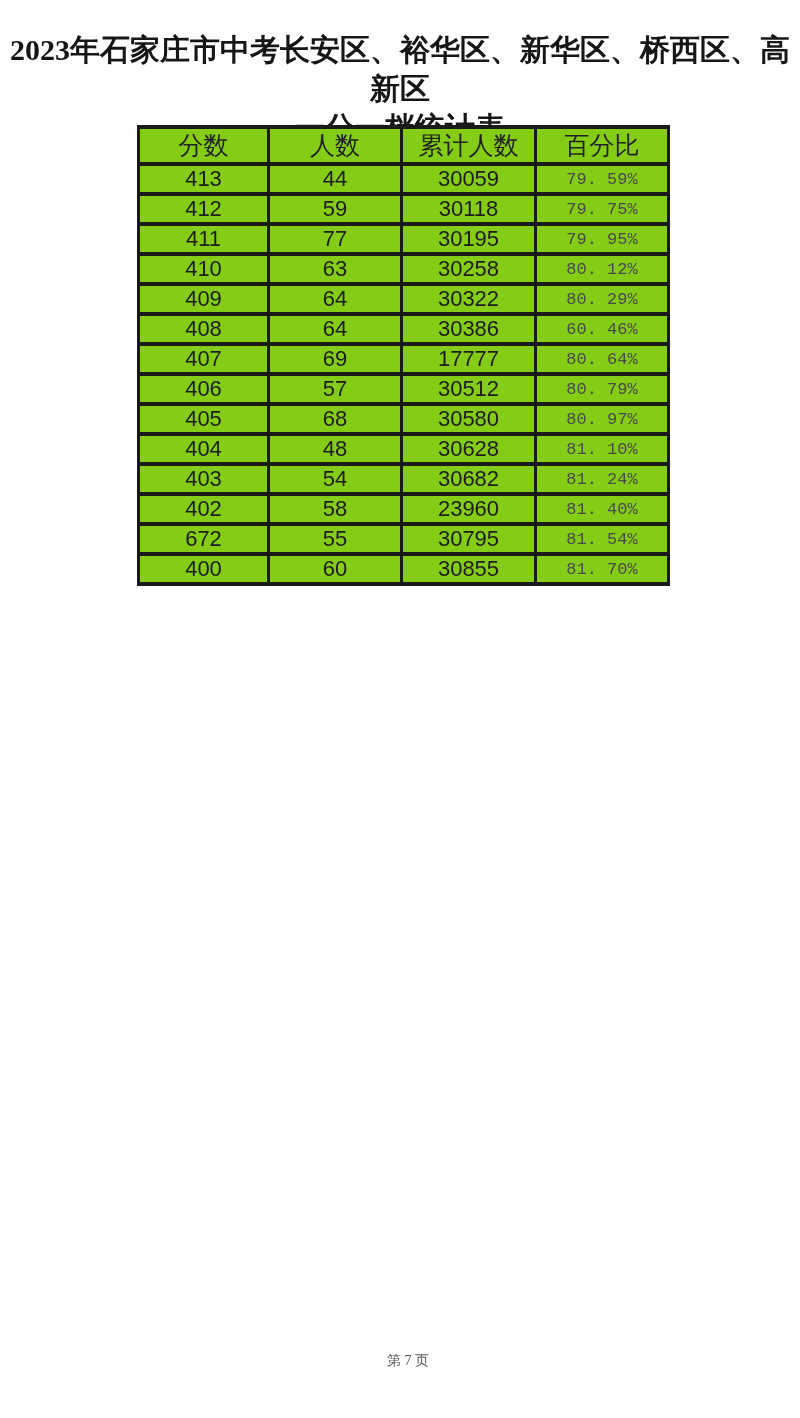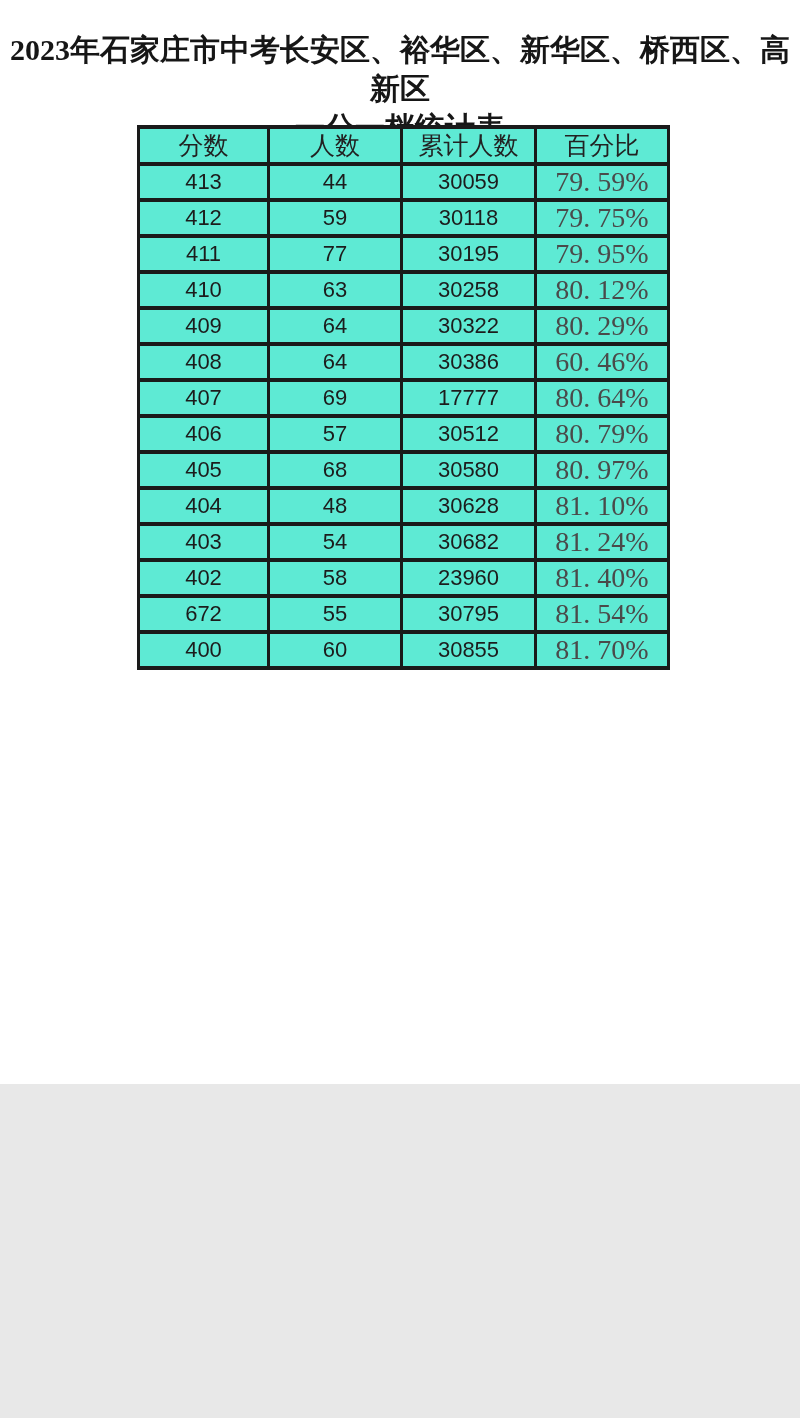--- a/index.html
+++ b/index.html
@@ -1,18 +1,18 @@
 <!DOCTYPE html>
 <html><head>
 <meta charset="utf-8">
 <style>
   html,body { margin:0; padding:0; background:#e8e8e8; }
   .page {
     position:relative;
-    width:800px; height:1084px;
+    width:800px; height:1418px;
     margin:0 auto;
     background:var(--page-bg, #ffffff);
     overflow:hidden;
     font-family:"Liberation Sans", sans-serif;
   }
   .title {
     position:absolute;
     top:30px; left:0; width:100%;
     text-align:center;
     font-family:"Liberation Serif", serif;
@@ -20,21 +20,21 @@
     font-size:30px;
     line-height:39px;
     color:var(--title-color, #161616);
   }
   .title span { display:block; }
   table.score-table {
     position:absolute;
     left:137px; top:125px;
     border-collapse:collapse;
     table-layout:fixed;
-    background:#5eead4;
+    background:#84cc16;
   }
   table.score-table th,
   table.score-table td {
     border:3px solid var(--border-color, #1a1a1a);
     border-top-width:4px;
     border-bottom-width:4px;
     text-align:center;
     vertical-align:middle;
     padding:0;
     overflow:hidden;
@@ -47,22 +47,22 @@
     color:var(--header-color, #222222);
     font-family:"Liberation Sans", sans-serif;
   }
   table.score-table tbody td {
     height:25px;
     font-size:22px;
     color:var(--digit-color, #1c1c1c);
     font-family:"Liberation Sans", sans-serif;
   }
   table.score-table tbody td.pct {
-    font-family:Liberation Serif, serif;
-    font-size:28px;
+    font-family:Liberation Mono, monospace;
+    font-size:17px;
     color:var(--percent-color, #4a4a4a);
   }
   .footer {
     position:absolute;
     top:1352px; left:8px; width:100%;
     text-align:center;
     font-family:"Liberation Serif", serif;
     font-size:14px;
     color:var(--footer-color, #555555);
   }

